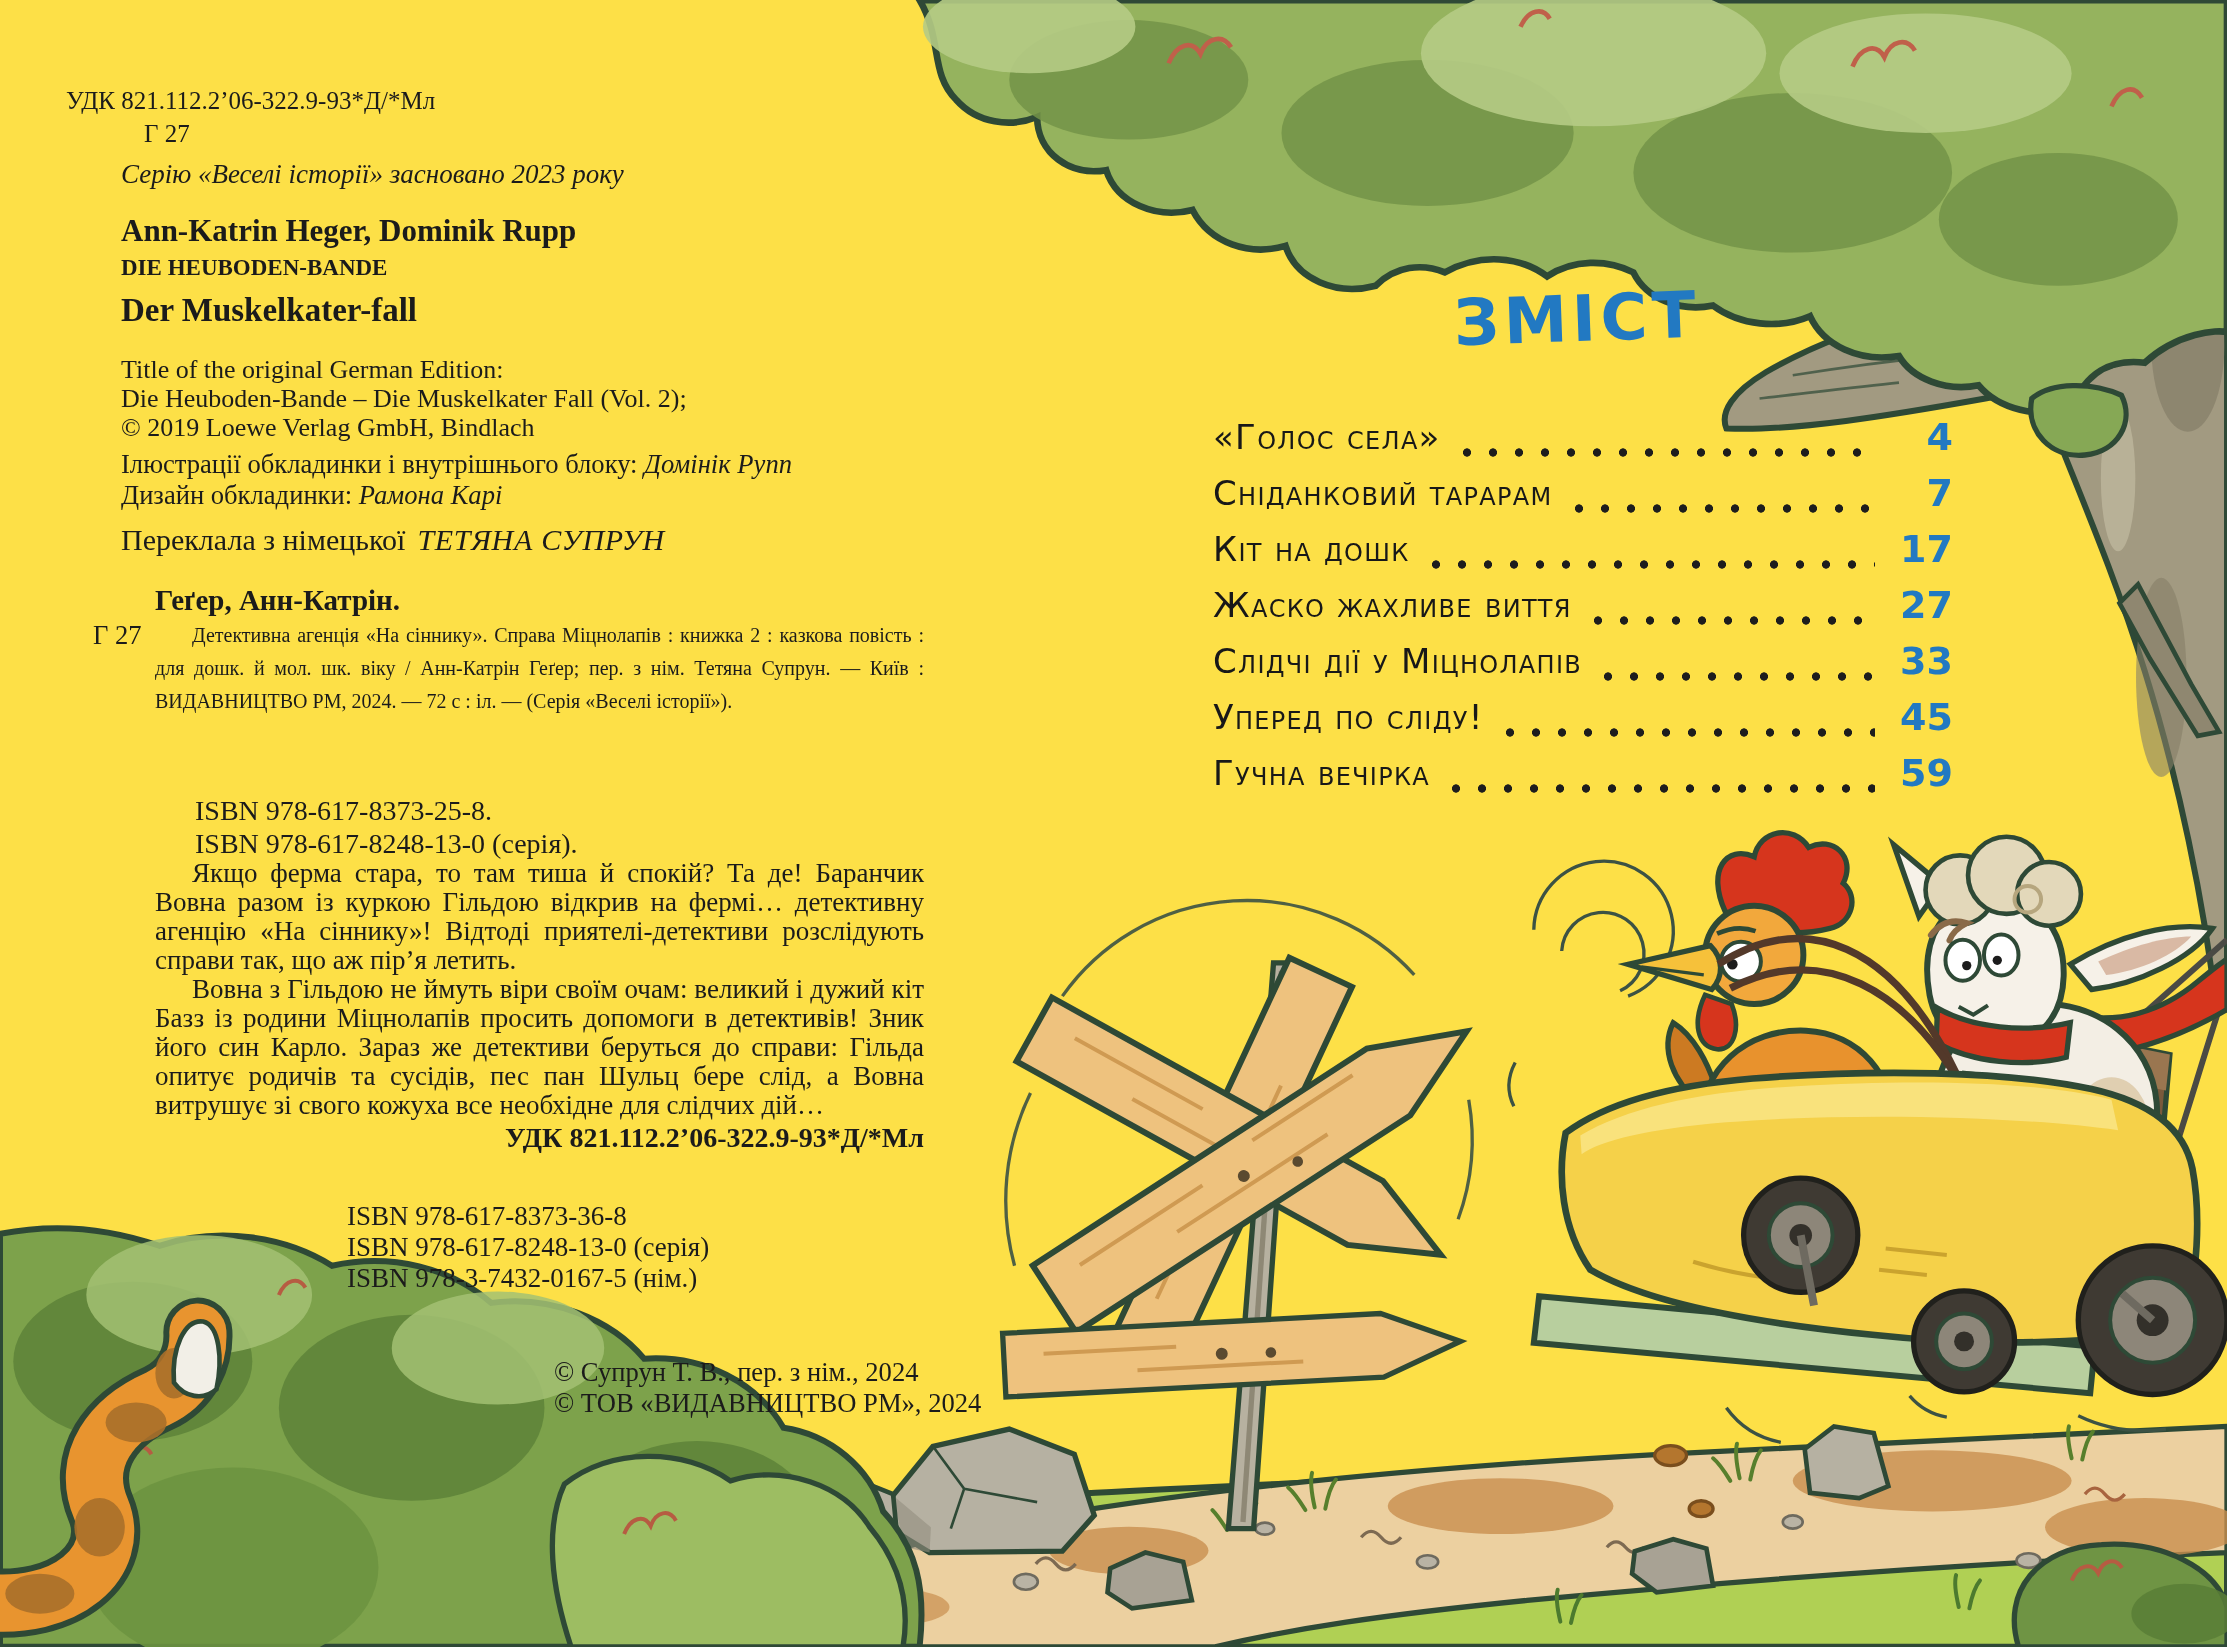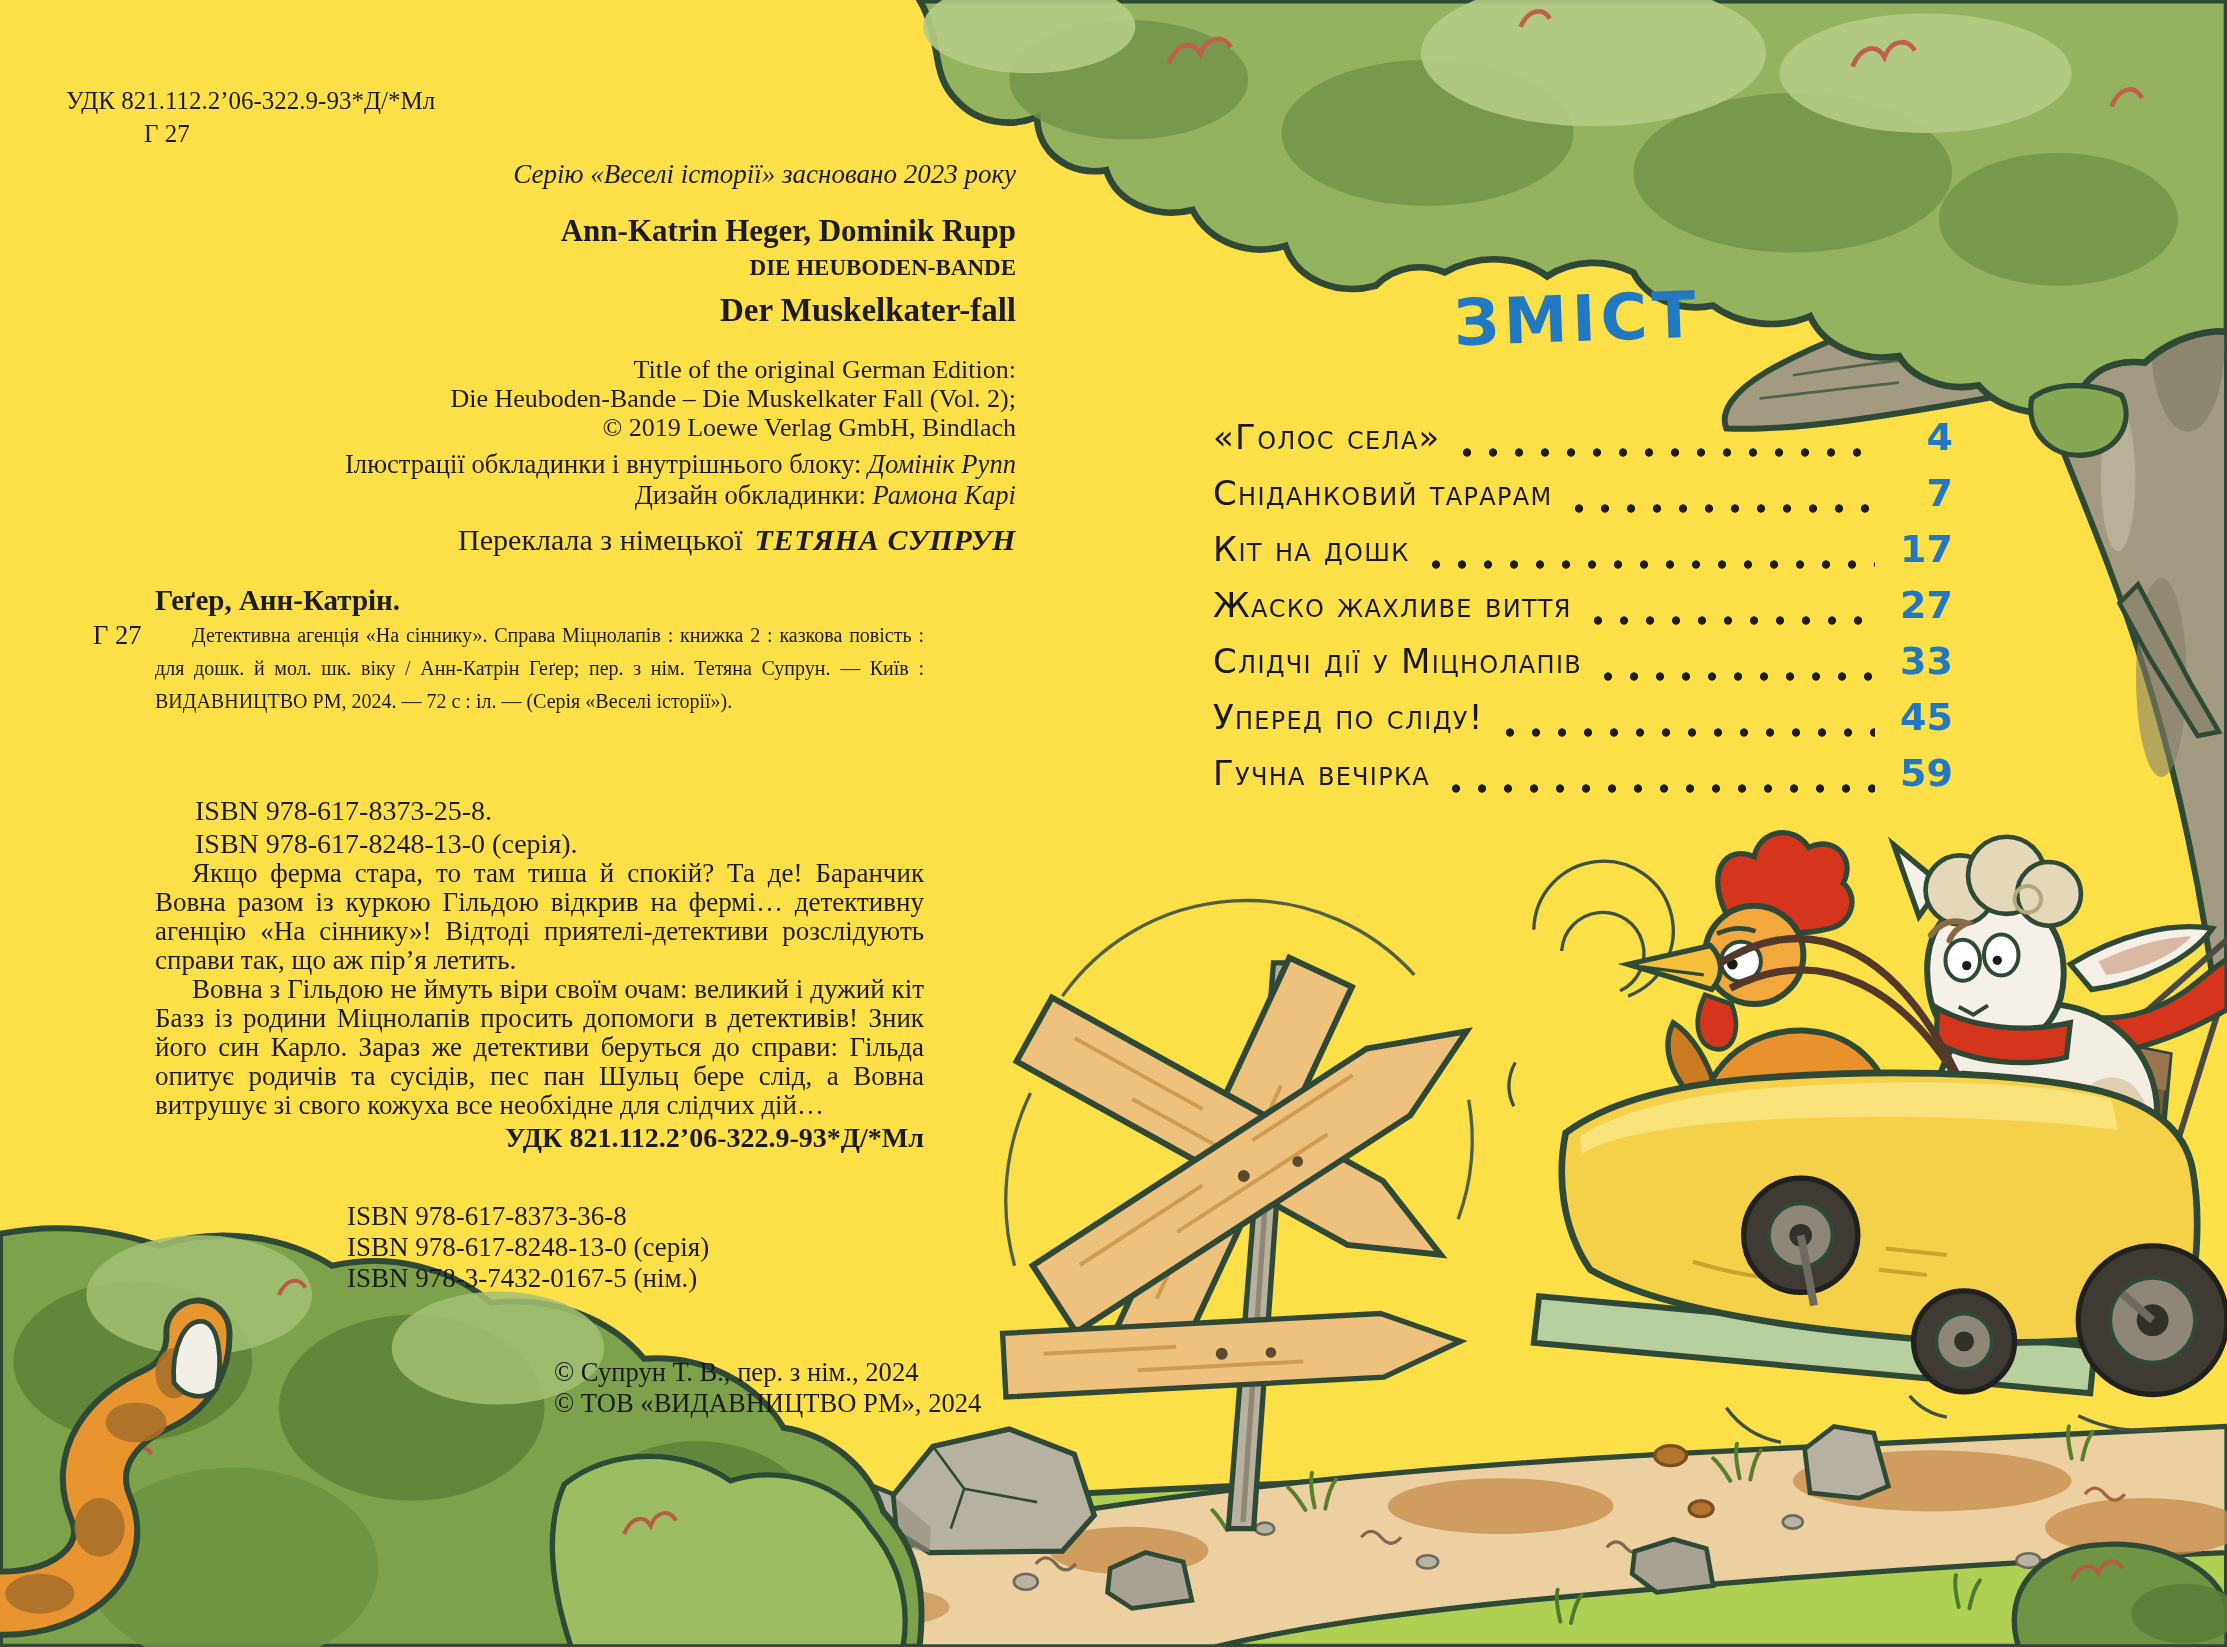--- a/index.html
+++ b/index.html
@@ -11,30 +11,30 @@
   .page{
     position:relative;width:2227px;height:1647px;background:#fde047;overflow:hidden;
     font-family:"Liberation Serif", serif;color:var(--ink);
   }
   .abs{position:absolute;}
   svg.art{position:absolute;left:0;top:0;width:2227px;height:1647px;}
 
   
   .udk-top{left:66px;top:84px;font-size:25px;line-height:33px;}
   .udk-top .code2{margin-left:78px;}
-  .center-col{left:113px;width:903px;text-align:right;}
+  .center-col{left:121px;width:903px;text-align:left;}
   .series-note{top:159px;font-size:27px;font-style:italic;}
   .authors{top:213px;font-size:31px;font-weight:bold;}
   .orig-title{top:255px;font-size:23px;font-weight:bold;}
   .orig-subtitle{top:292px;font-size:33px;font-weight:bold;}
   .edition{top:355px;font-size:26px;line-height:29px;}
   .credits{top:449px;font-size:26.6px;line-height:31px;}
   .credits .cr-name{font-style:italic;margin-left:6.6px;}
   .translator{top:523px;font-size:30px;}
-  .translator .tr-name{font-style:italic;margin-left:12px;letter-spacing:0.7px;font-weight:bold;}
+  .translator .tr-name{font-style:italic;margin-left:12px;letter-spacing:0.7px;}
   .card-heading{left:155px;top:584px;font-size:29px;font-weight:bold;}
   .card-margin{left:93px;top:620px;font-size:26.6px;}
   .card-desc{left:155px;top:619px;width:769px;font-size:20px;line-height:33px;
              text-align:justify;text-indent:37px;}
   .card-isbns{left:195px;top:794px;font-size:28px;line-height:33px;}
   .annotation{left:155px;top:859px;width:769px;font-size:27px;line-height:29px;text-align:justify;}
   .annotation p{margin:0;text-indent:37px;}
   .udk-bottom{left:155px;top:1122px;width:769px;text-align:right;font-size:28px;font-weight:bold;}
   .isbn-block{left:347px;top:1201px;font-size:27px;line-height:31px;}
   .copyright{left:554px;top:1357px;font-size:26.6px;line-height:31px;}

